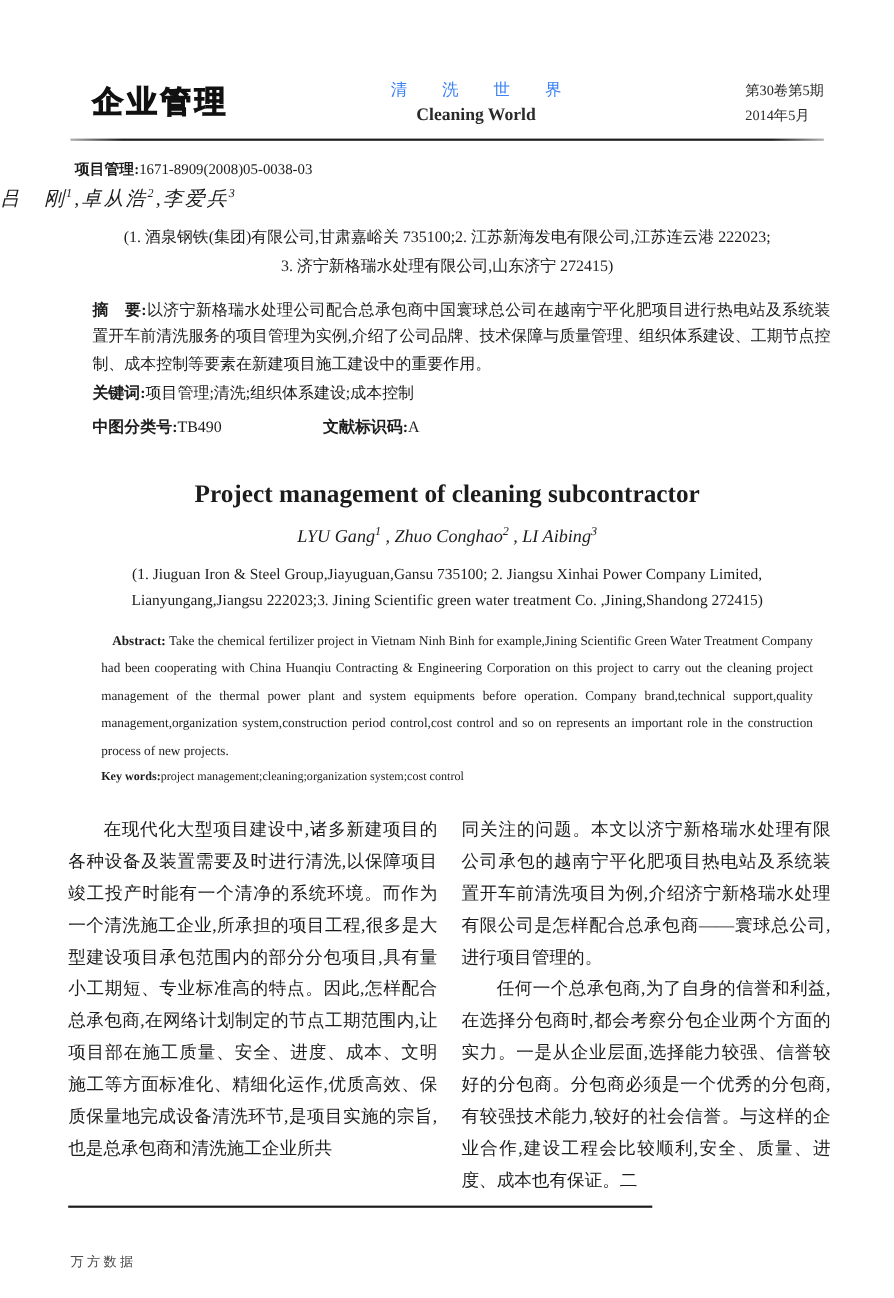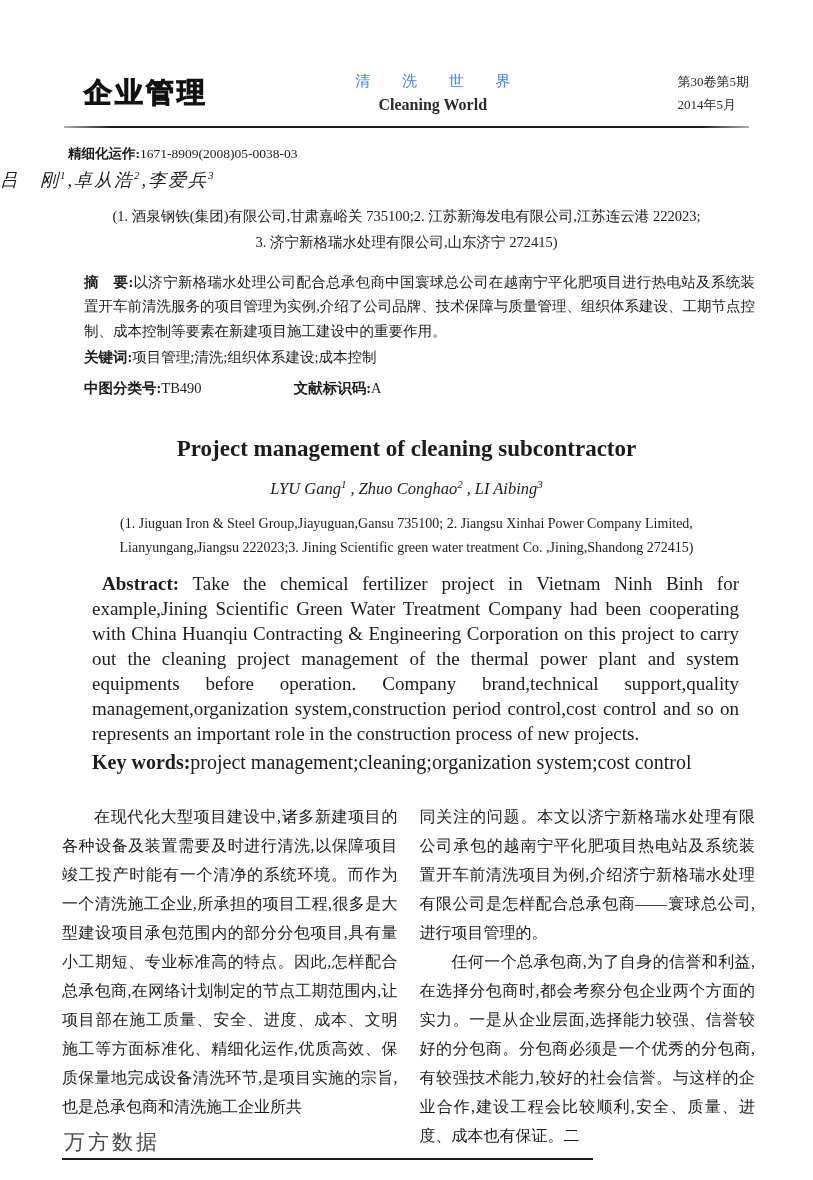--- a/index.html
+++ b/index.html
@@ -127,28 +127,28 @@
   .authors-en .sep { padding: 0 4px; }
   .affil-en {
     width: 655px;
     margin: 13px auto 0;
     text-align: center;
     font-size: 14px;
     line-height: 24px;
   }
   .abstract-en {
     margin: 11px 74px 0 92px;
-    font-size: 19px;
+    font-size: 12px;
     line-height: 25px;
     text-align: justify;
     text-indent: 10px;
   }
   .keywords-en {
     margin: 5px 74px 0 92px;
-    font-size: 20px;
+    font-size: 11px;
   }
 
   
   .body-cols {
     display: flex;
     gap: 22px;
     margin: 28px 58px 0 62px;
   }
   .col {
     flex: 1;
@@ -163,21 +163,21 @@
   .footnote-rule {
     width: 531px;
     height: 2px;
     background: #1c1c1c;
     margin: 8px 0 0 62px;
   }
   .watermark {
     position: absolute;
     left: 64px;
     bottom: 24px;
-    font-size: 21px;
+    font-size: 12px;
     letter-spacing: 3px;
     color: #4a4a4a;
   }
 </style>
 </head>
 <body>
 
 <div class="page">
 
   <div class="header-row">
@@ -187,21 +187,21 @@
       <div class="journal-en">Cleaning World</div>
     </div>
     <div class="issue-info">
       <div>第30卷第5期</div>
       <div>2014年5月</div>
     </div>
   </div>
   <div class="header-rule"></div>
 
   <div class="article-number">
-    <span class="lbl">精细化运作:</span><span>1671-8909(2008)05-0038-03</span>
+    <span class="lbl">项目管理:</span><span>1671-8909(2008)05-0038-03</span>
   </div>
 
 
   <div class="authors-cn">
     <span><span>吕　刚</span><sup>1</sup></span><span class="sep">,</span><span><span>卓从浩</span><sup>2</sup></span><span class="sep">,</span><span><span>李爱兵</span><sup>3</sup></span>
   </div>
 
   <div class="affil-cn">
     <div>(1. 酒泉钢铁(集团)有限公司,甘肃嘉峪关 735100;2. 江苏新海发电有限公司,江苏连云港 222023;</div>
     <div>3. 济宁新格瑞水处理有限公司,山东济宁 272415)</div>

